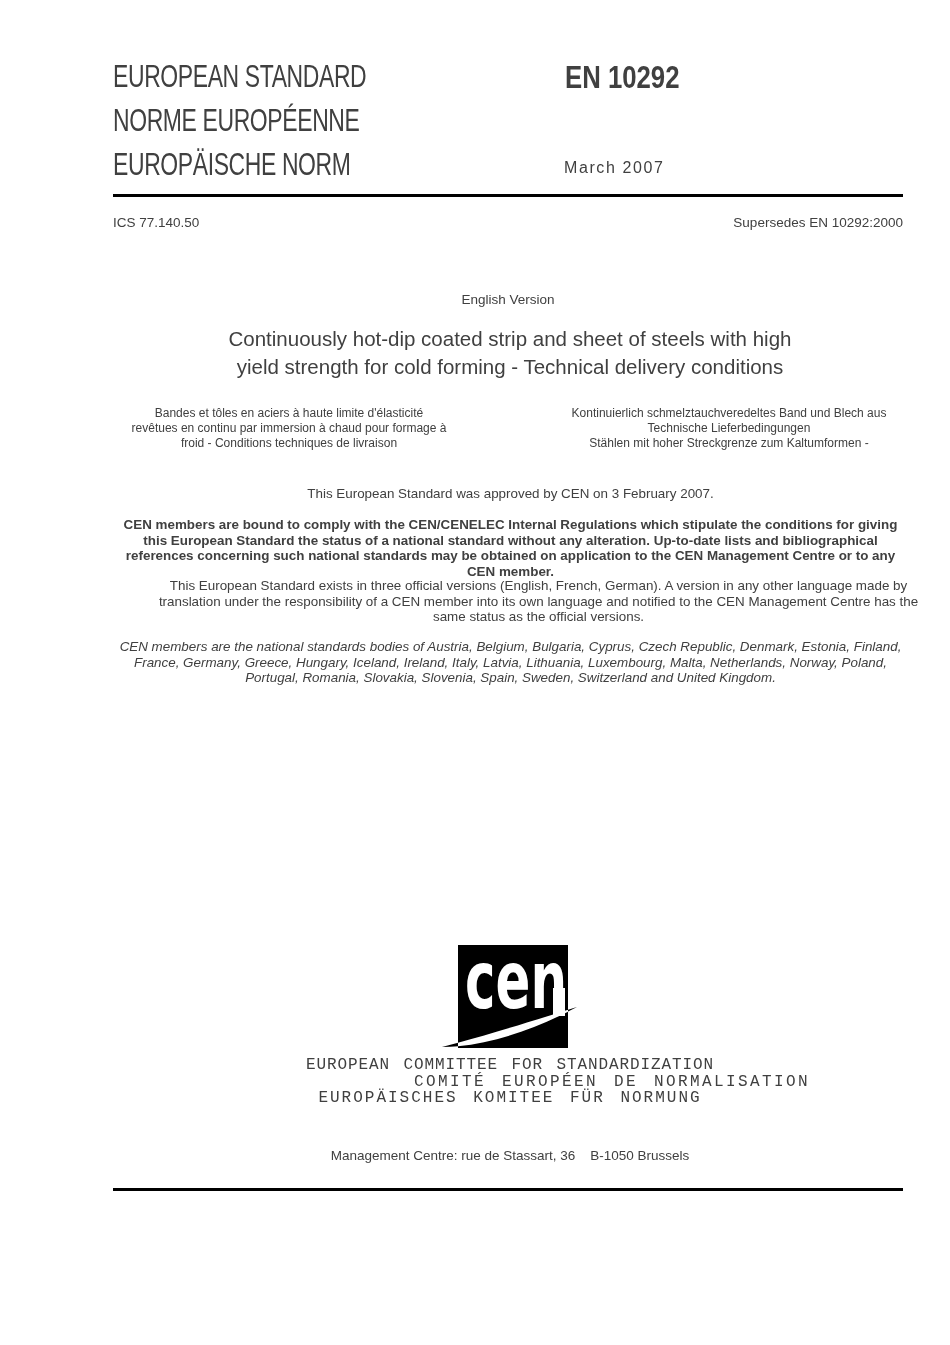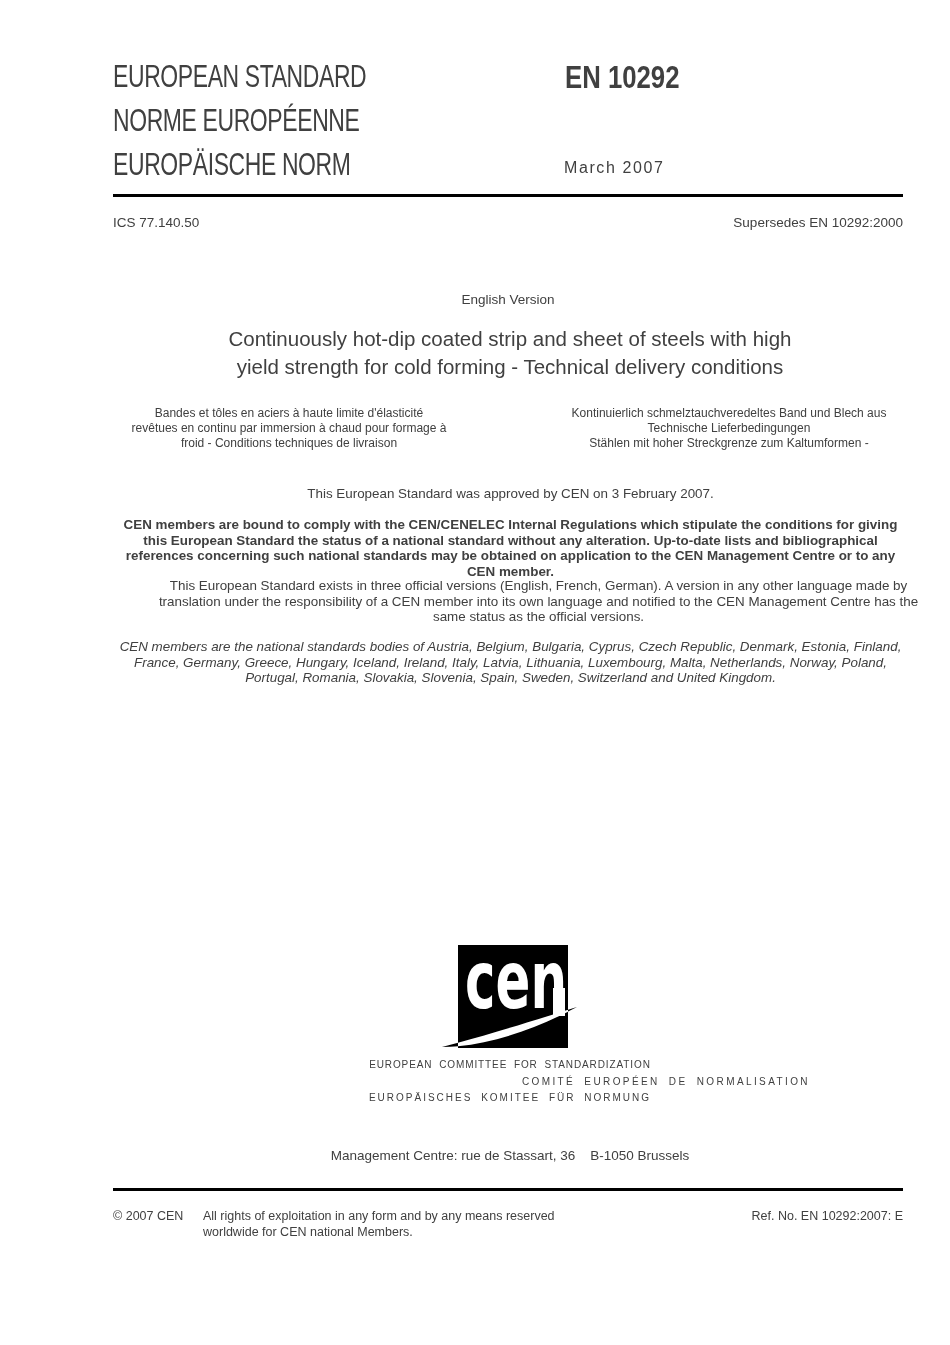--- a/index.html
+++ b/index.html
@@ -94,22 +94,22 @@
   .p1 { top: 486px; }
   .p2 { top: 517px; font-weight: bold; }
   .p3 { top: 578px; margin-left: 28px; }
   .p4 { top: 639px; font-style: italic; }
 
   .logo-wrap { left: 441px; top: 943px; width: 150px; height: 115px; }
 
   .committee {
     left: 210px; top: 1057px; width: 600px;
     text-align: center;
-    font-family: Liberation Sans, sans-serif;
-    font-size: 10px;
+    font-family: Liberation Mono, monospace;
+    font-size: 16px;
     line-height: 16.5px;
   }
   .committee .ls1 { letter-spacing: 0.9px; word-spacing: 3px; }
   .committee .ls2 { letter-spacing: 2.4px; word-spacing: 4px; text-align: right; }
   .committee .ls3 { letter-spacing: 2.0px; word-spacing: 4px; }
 
   .mgmt {
     left: 210px; top: 1148px; width: 600px;
     text-align: center;
     font-size: 13.5px;
@@ -197,19 +197,14 @@
   <div class="abs committee">
     <div class="ls1">EUROPEAN COMMITTEE FOR STANDARDIZATION</div>
     <div class="ls2">COMITÉ EUROPÉEN DE NORMALISATION</div>
     <div class="ls3">EUROPÄISCHES KOMITEE FÜR NORMUNG</div>
   </div>
 
   <div class="abs mgmt">Management Centre: rue de Stassart, 36    B-1050 Brussels</div>
 
   <div class="abs rule rule-bottom"></div>
 
-  <div class="abs footer">
-    <div class="copyright">© 2007 CEN</div>
-    <div class="rights">All rights of exploitation in any form and by any means reserved worldwide for CEN national Members.</div>
-    <div class="ref">Ref. No. EN 10292:2007: E</div>
-  </div>
 
 </div>
 
 </body></html>

